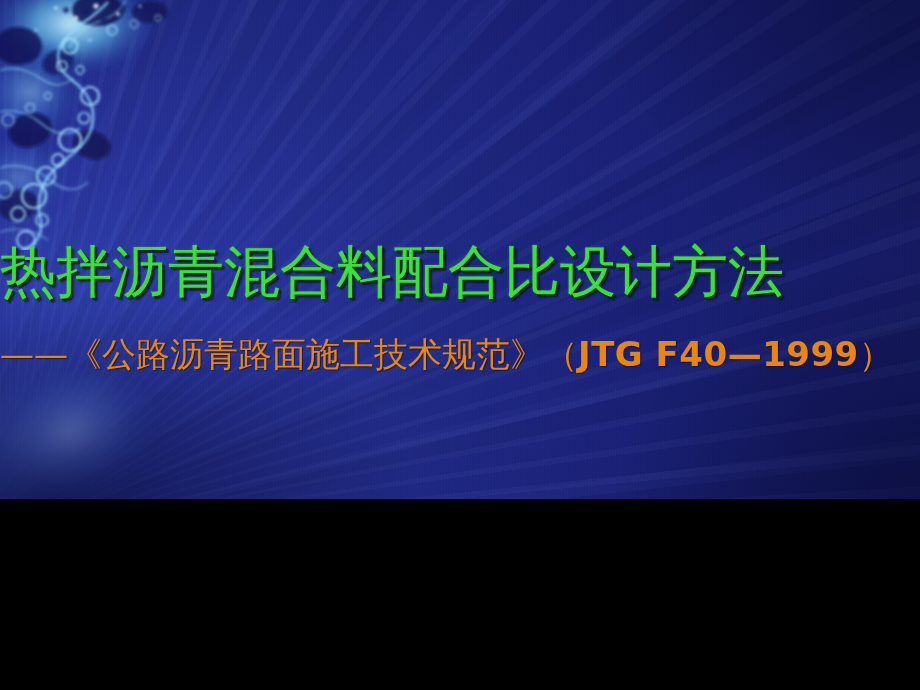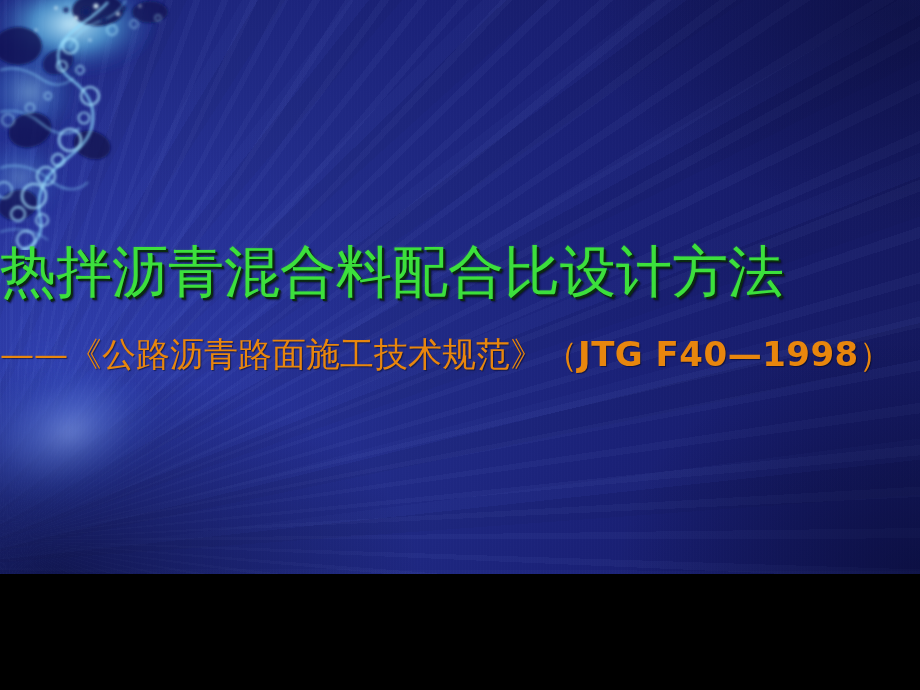--- a/index.html
+++ b/index.html
@@ -8,21 +8,21 @@
     padding: 0;
     background: #000;
   }
   body {
     font-family: "Liberation Sans", sans-serif;
   }
 
   .slide {
     position: relative;
     width: 920px;
-    height: 574px;
+    height: 499px;
     overflow: hidden;
     background: #14532d;
   }
 
   
   .bg-base {
     position: absolute;
     inset: 0;
     background:
       radial-gradient(ellipse 1100px 900px at 6% 62%, #2f3fae 0%, #27339a 18%, #202a86 34%, #1a2178 52%, #161b68 70%, #121552 100%),
@@ -254,16 +254,16 @@
         <circle cx="104" cy="20" r="3.4" opacity="0.85"></circle>
         <circle cx="66" cy="10" r="3" opacity="0.8"></circle>
         <circle cx="124" cy="8" r="2.6" opacity="0.75"></circle>
       </g>
     </svg>
   </div>
 
   <div class="title">热拌沥青混合料配合比设计方法</div>
 
   <div class="subtitle">
-    <span>——《公路沥青路面施工技术规范》（</span><span class="latin">JTG  F40—</span><span class="latin">1998</span><span>）</span>
+    <span>——《公路沥青路面施工技术规范》（</span><span class="latin">JTG  F40—</span><span class="latin">1999</span><span>）</span>
   </div>
 
 </div>
 
 </body></html>

